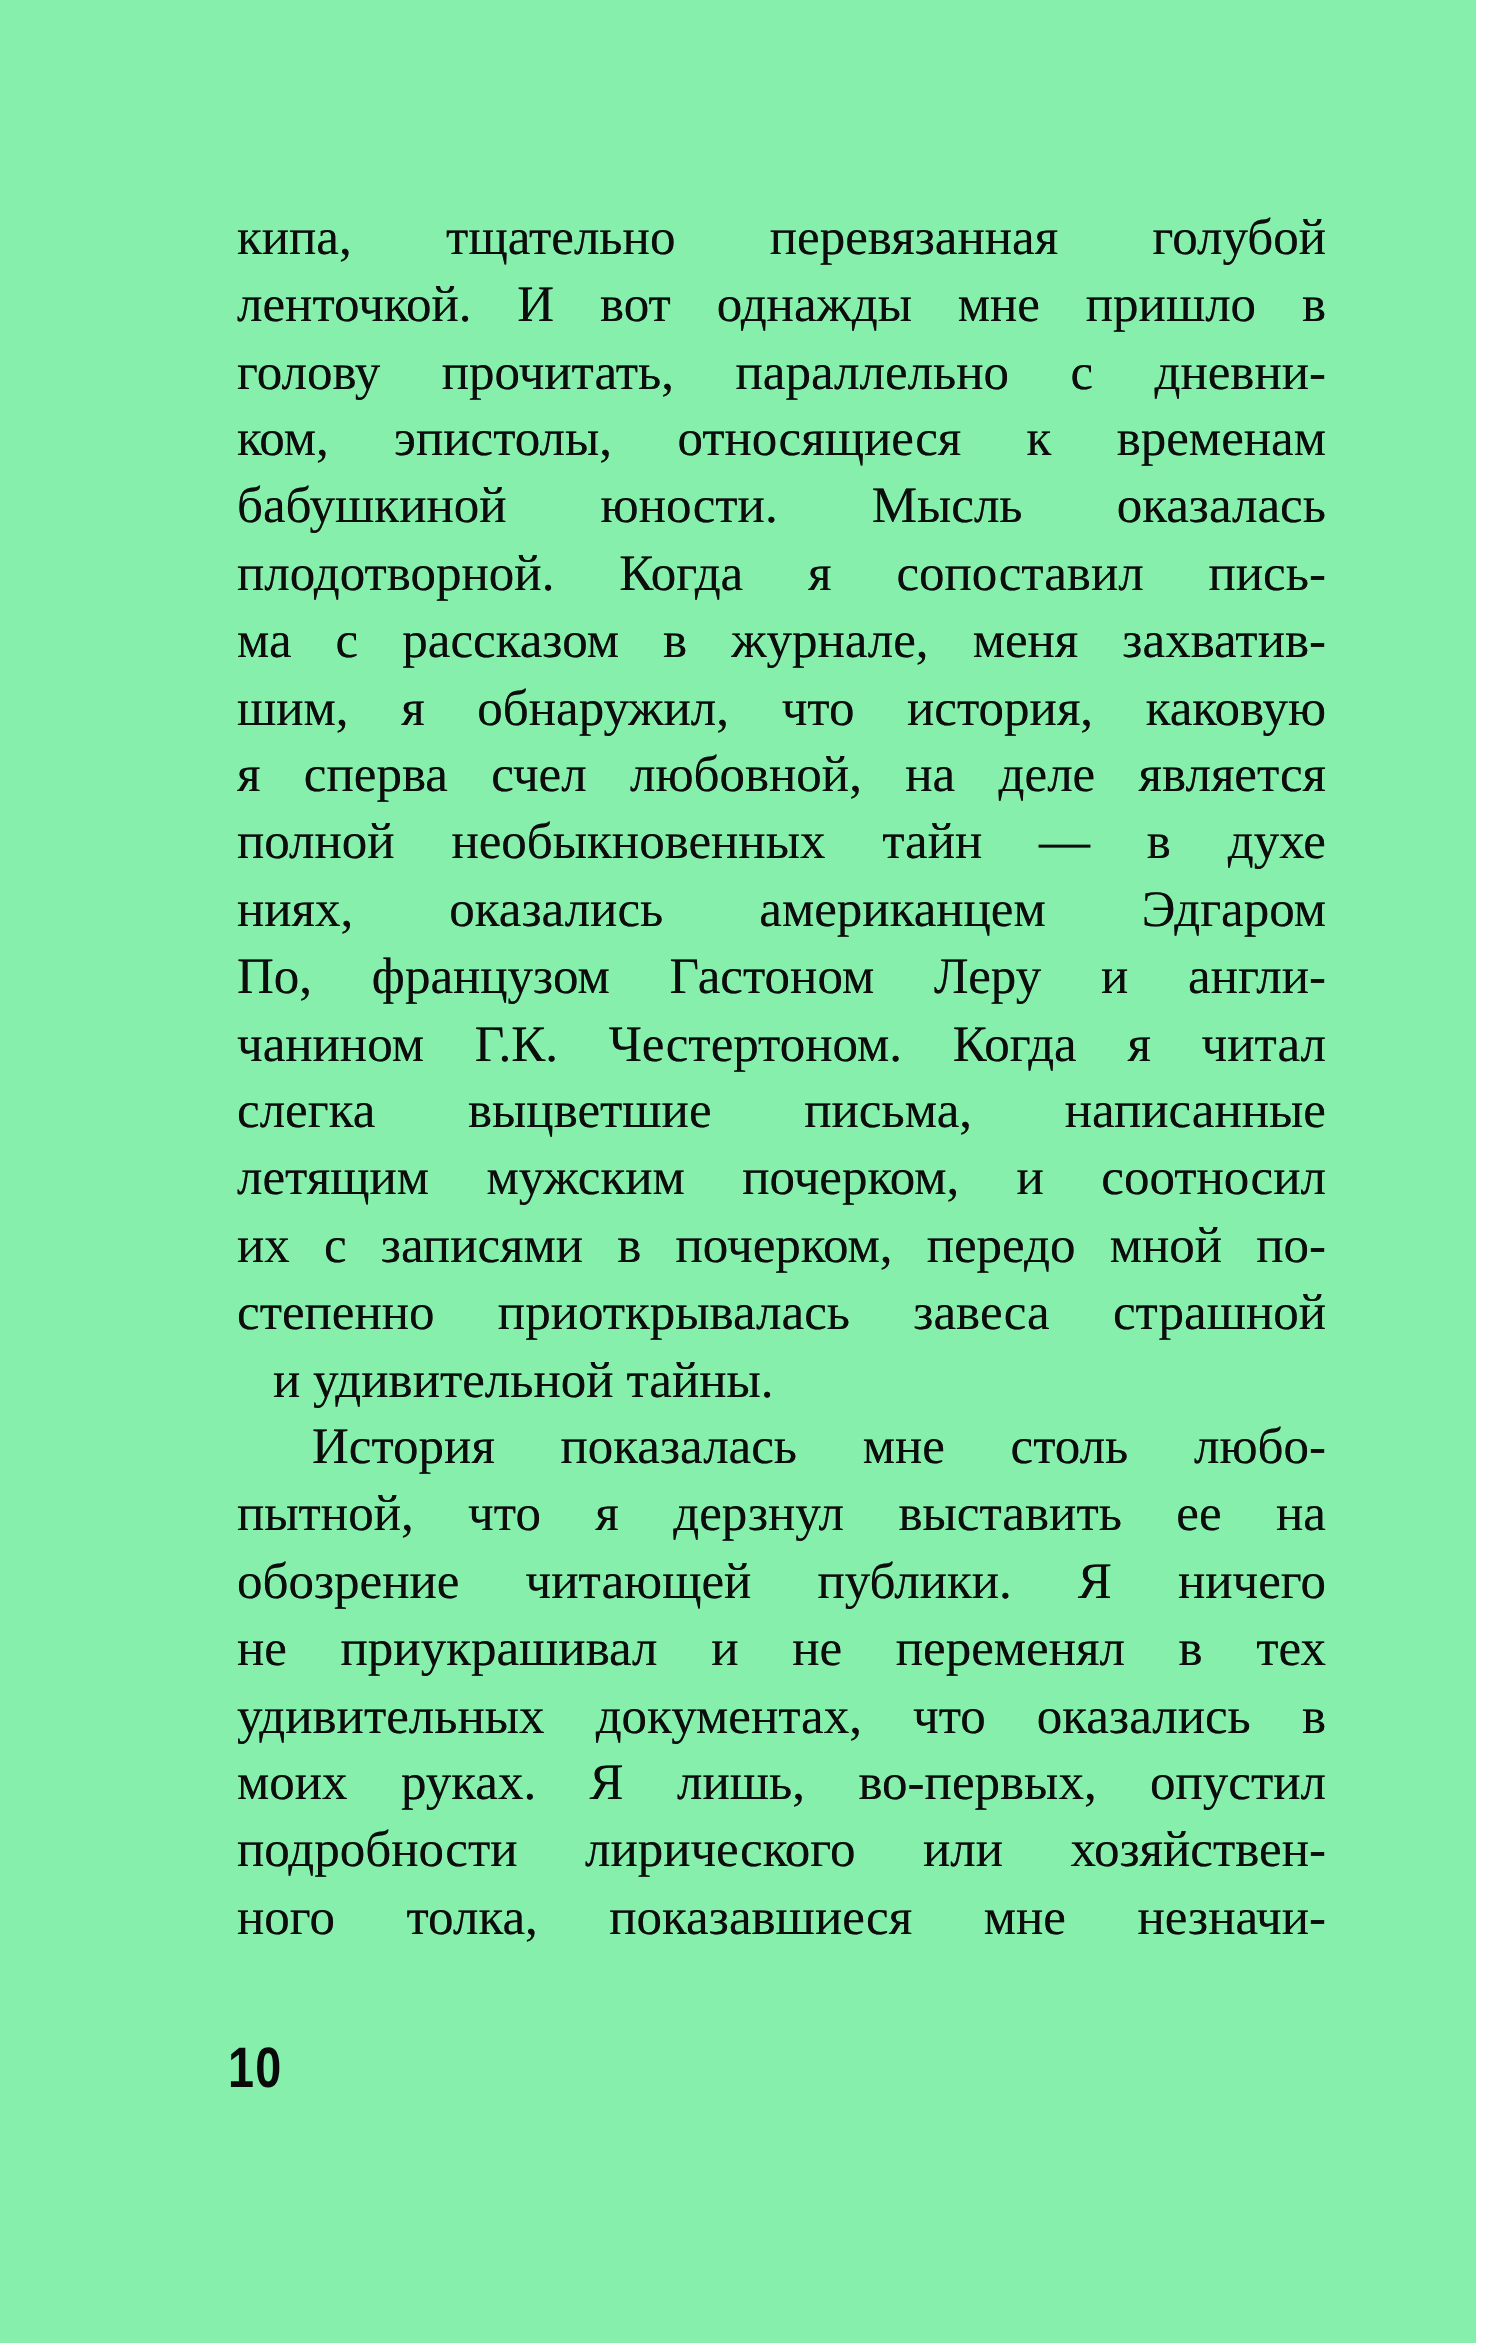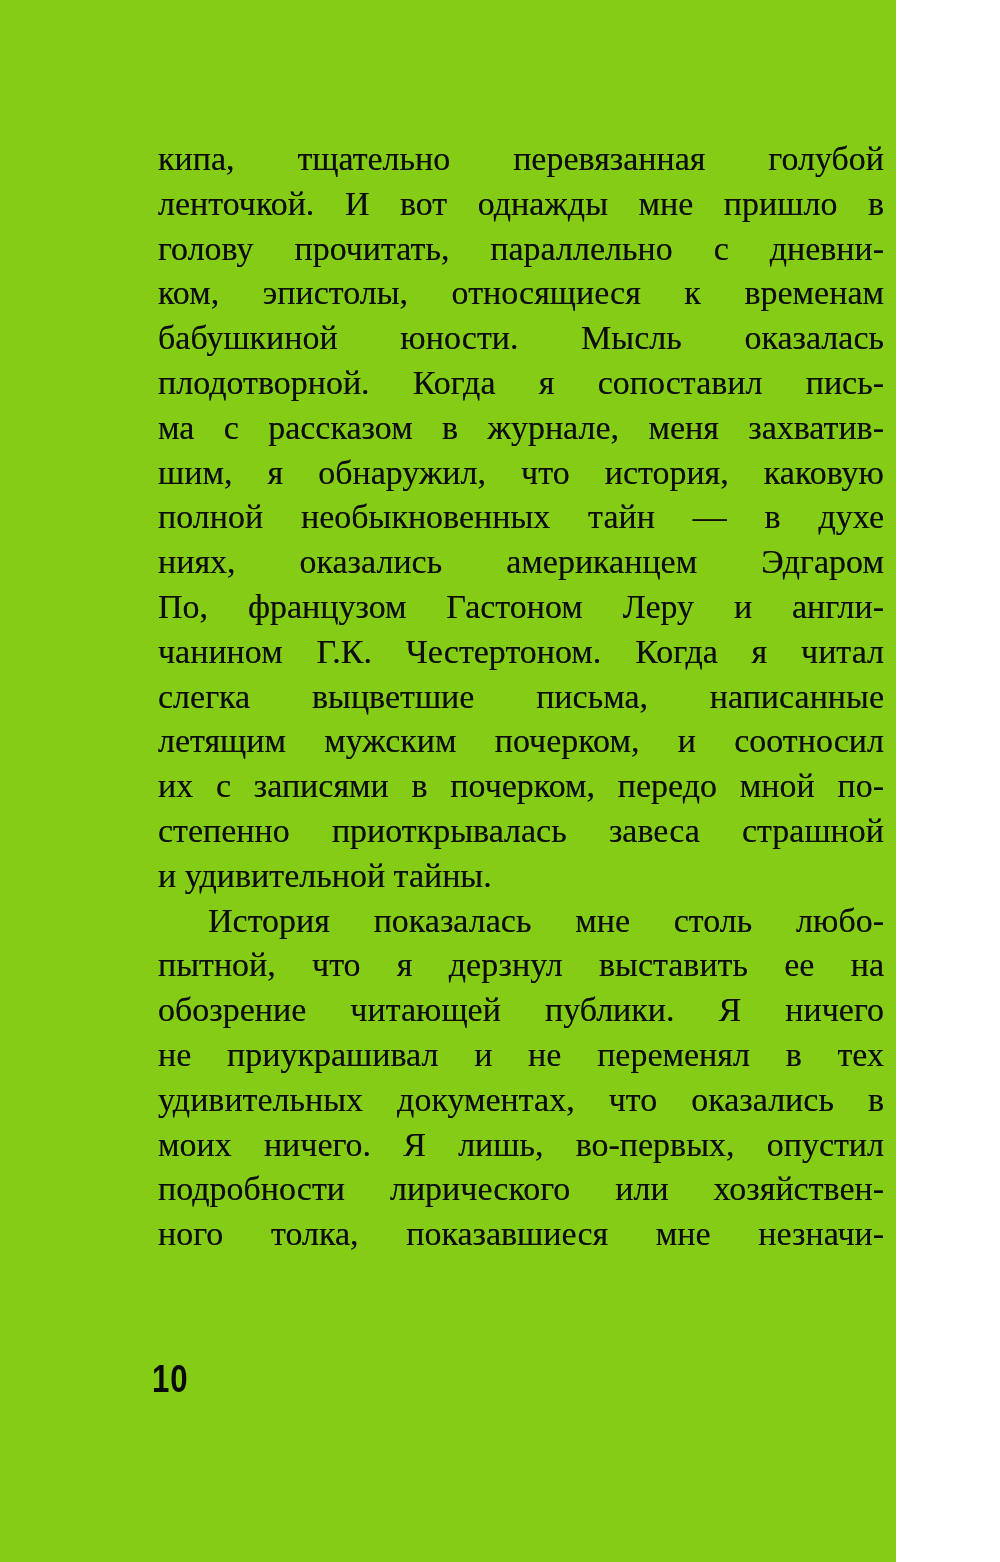--- a/index.html
+++ b/index.html
@@ -2,23 +2,23 @@
 <html><head>
 <meta charset="utf-8">
 <style>
   html, body {
     margin: 0;
     padding: 0;
     background: #ffffff;
   }
   .page {
     position: relative;
-    width: 896px;
+    width: 984px;
     height: 1562px;
-    background: #84cc16;
+    background: #86efac;
     overflow: hidden;
     font-family: "Liberation Serif", "DejaVu Serif", serif;
     color: #0d0d0d;
   }
   .text-block {
     position: absolute;
     left: 158px;
     top: 137px;
     width: 726px;
   }
@@ -28,20 +28,21 @@
     height: 44.8px;
     white-space: nowrap;
     text-align: justify;
     text-align-last: justify;
     color: #0d0d0d;
     
     text-shadow: 0 0 0.4px rgba(0,0,0,0.55);
   }
   .line.flush {
     text-align-last: left;
+    margin-left: 24px;
   }
   .line.indent {
     text-indent: 50px;
   }
   .page-number {
     position: absolute;
     left: 152px;
     top: 1360px;
     font-family: "Liberation Sans", "DejaVu Sans", sans-serif;
     font-weight: 700;
@@ -59,32 +60,33 @@
 <div class="page">
   <div class="text-block">
       <div class="line">кипа, тщательно перевязанная голубой</div>
       <div class="line">ленточкой. И вот однажды мне пришло в</div>
       <div class="line">голову прочитать, параллельно с дневни-</div>
       <div class="line">ком, эпистолы, относящиеся к временам</div>
       <div class="line">бабушкиной юности. Мысль оказалась</div>
       <div class="line">плодотворной. Когда я сопоставил пись-</div>
       <div class="line">ма с рассказом в журнале, меня захватив-</div>
       <div class="line">шим, я обнаружил, что история, каковую</div>
+      <div class="line">я сперва счел любовной, на деле является</div>
       <div class="line">полной необыкновенных тайн — в духе</div>
       <div class="line">ниях, оказались американцем Эдгаром</div>
       <div class="line">По, французом Гастоном Леру и англи-</div>
       <div class="line">чанином Г.К. Честертоном. Когда я читал</div>
       <div class="line">слегка выцветшие письма, написанные</div>
       <div class="line">летящим мужским почерком, и соотносил</div>
       <div class="line">их с записями в почерком, передо мной по-</div>
       <div class="line">степенно приоткрывалась завеса страшной</div>
       <div class="line flush">и удивительной тайны.</div>
       <div class="line indent">История показалась мне столь любо-</div>
       <div class="line">пытной, что я дерзнул выставить ее на</div>
       <div class="line">обозрение читающей публики. Я ничего</div>
       <div class="line">не приукрашивал и не переменял в тех</div>
       <div class="line">удивительных документах, что оказались в</div>
-      <div class="line">моих ничего. Я лишь, во-первых, опустил</div>
+      <div class="line">моих руках. Я лишь, во-первых, опустил</div>
       <div class="line">подробности лирического или хозяйствен-</div>
       <div class="line">ного толка, показавшиеся мне незначи-</div>
     </div>
   <div class="page-number">10</div>
 </div>
 
 </body></html>

